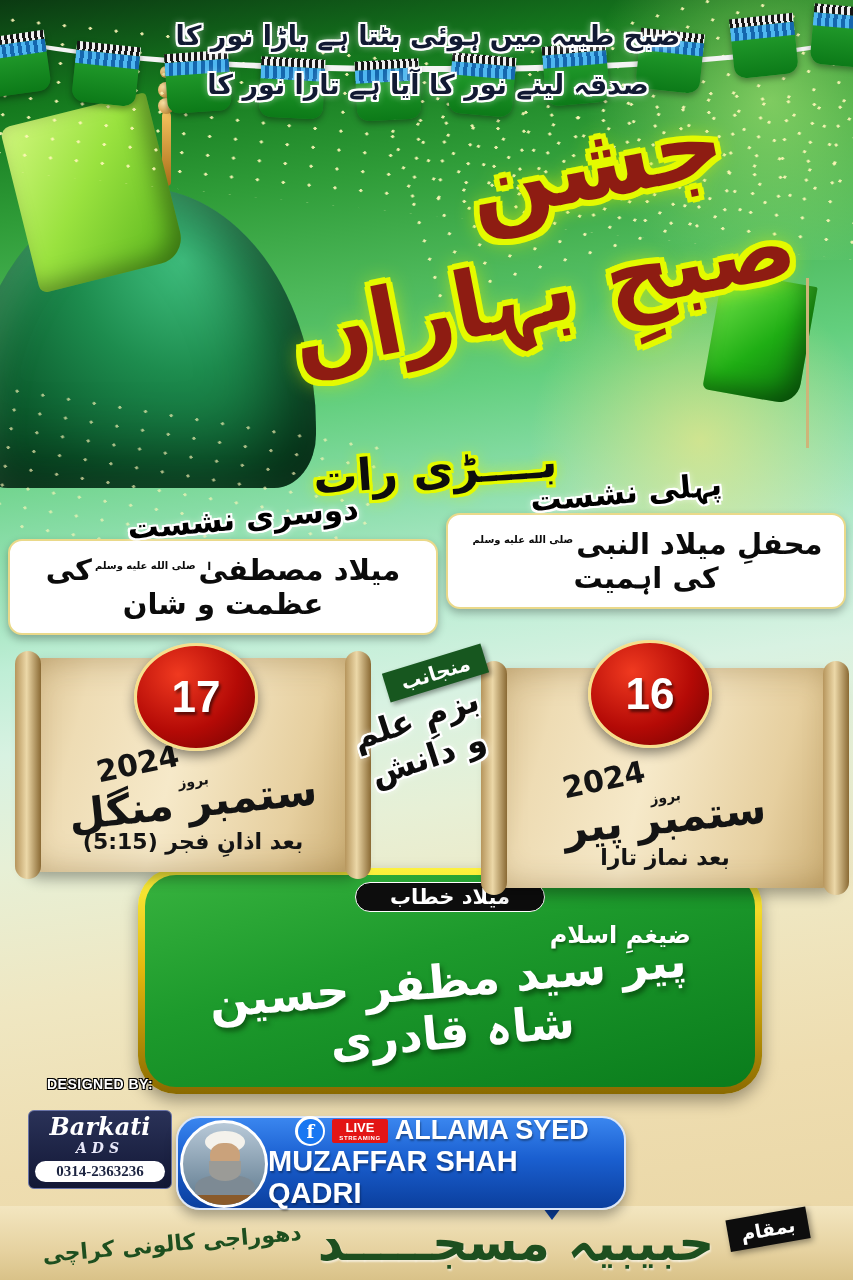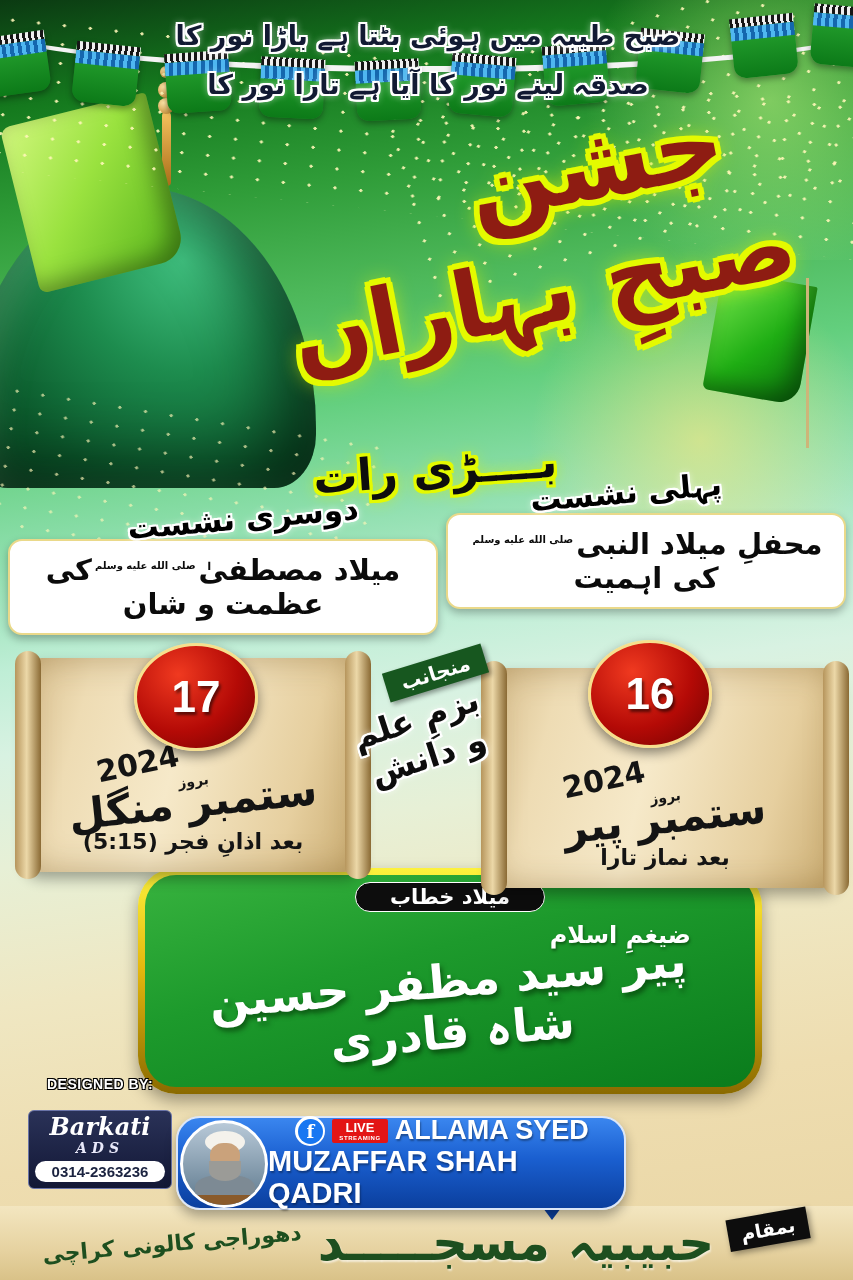--- a/index.html
+++ b/index.html
@@ -137,21 +137,21 @@
     font-family:"Liberation Sans",sans-serif;}
   .des-h{font-weight:bold;font-size:14px;color:#fff;letter-spacing:.5px;
     text-shadow:-1px -1px 0 #000,1px -1px 0 #000,-1px 1px 0 #000,1px 1px 0 #000;}
   .des-box{margin-top:18px;background:linear-gradient(180deg,#2a3258,#121735);
     border:1px solid #6a74a8;border-radius:6px;padding:4px 6px 6px;}
   .des-name{font-family:"DejaVu Serif",serif;font-style:italic;font-weight:bold;
     font-size:24px;color:#fff;line-height:1;}
   .des-sub{font-family:"DejaVu Serif",serif;font-style:italic;font-weight:bold;
     font-size:14px;color:#e9e9fa;letter-spacing:5px;margin-top:1px;}
   .des-phone{margin-top:5px;background:#fff;border-radius:12px;font-weight:bold;
-    font-size:15px;color:#1b2340;padding:2px 10px;}
+    font-size:15px;color:#1b2340;padding:2px 10px;font-family:Liberation Serif, serif;}
   
   .live-bar{position:absolute;top:1116px;left:176px;width:446px;height:90px;z-index:10;
     border-radius:24px;border:2px solid #dbe6f8;
     background:linear-gradient(180deg,#3a86ef 0%,#1a5fd0 45%,#0b3f9e 100%);
     box-shadow:0 6px 12px rgba(0,0,0,.32);}
   .bar-tail{position:absolute;top:1204px;left:540px;width:0;height:0;z-index:9;
     border-left:12px solid transparent;border-right:12px solid transparent;
     border-top:16px solid #0b3f9e;}
   .photo{position:absolute;left:2px;top:2px;width:82px;height:82px;border-radius:50%;
     border:3px solid #fff;overflow:hidden;background:linear-gradient(#b8c9d8,#5d788c);}

